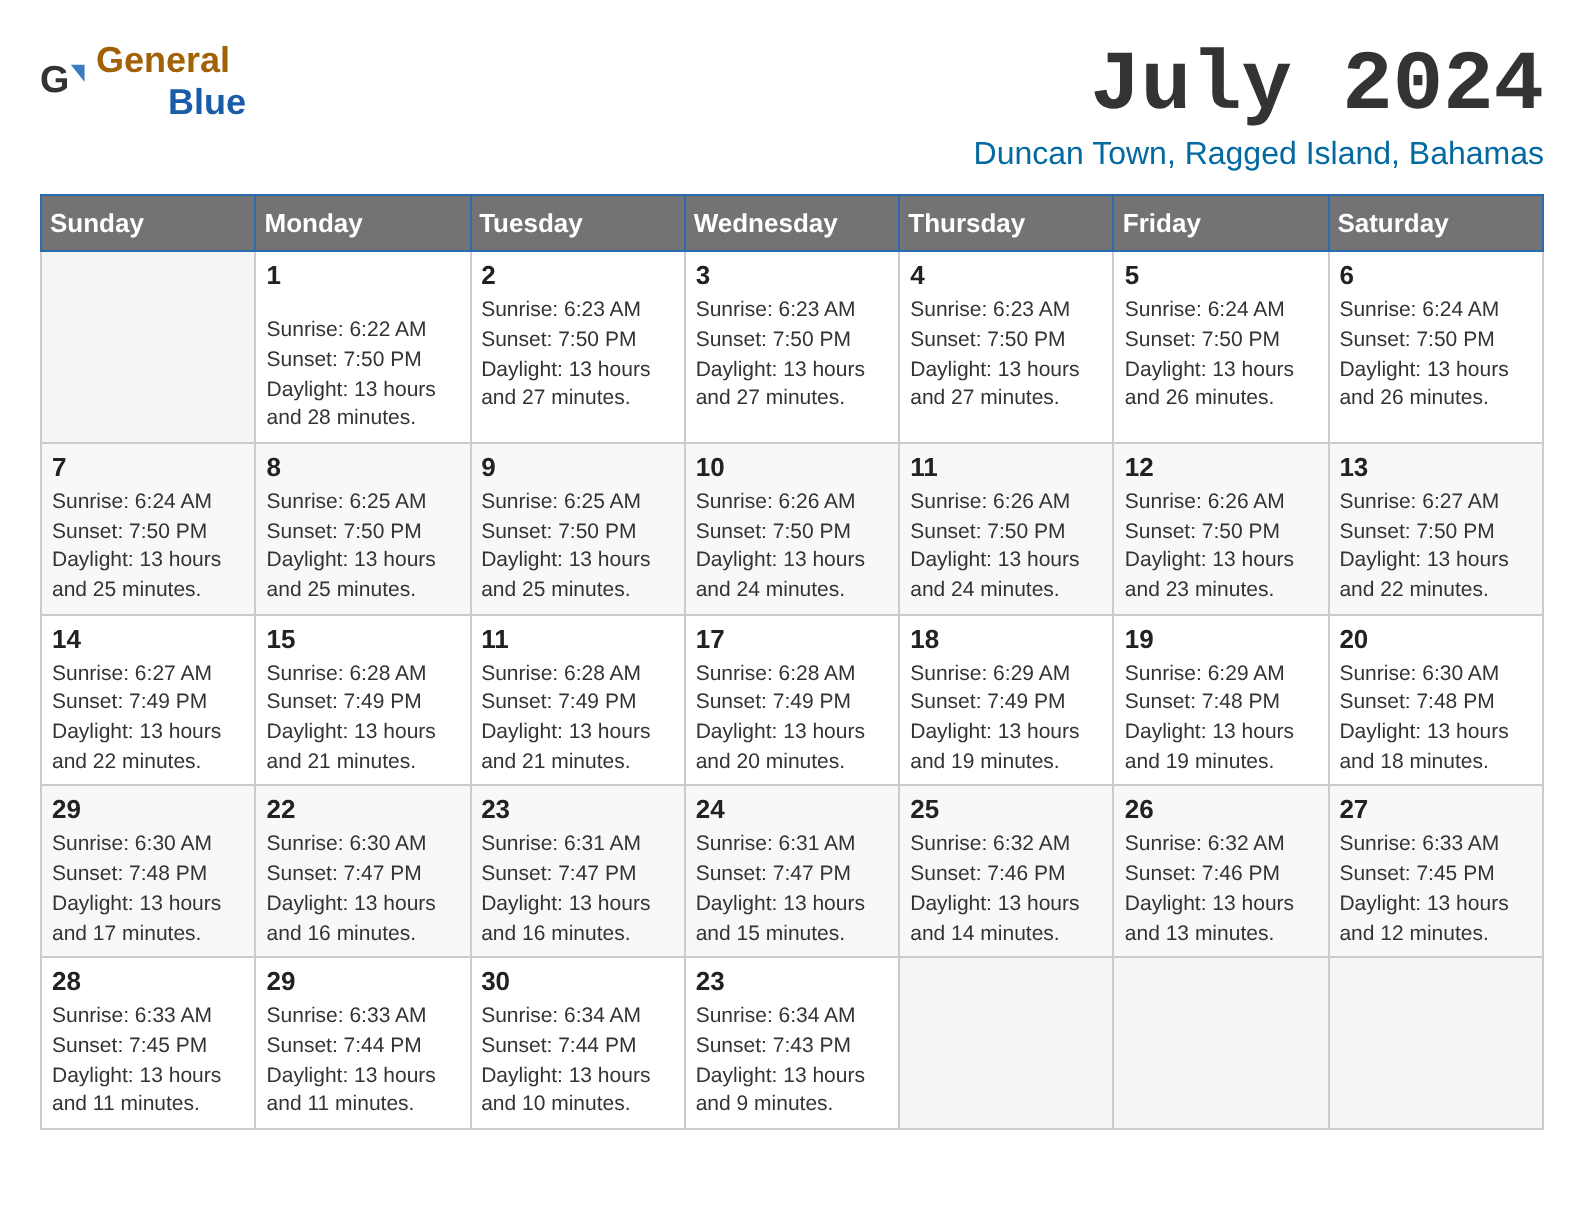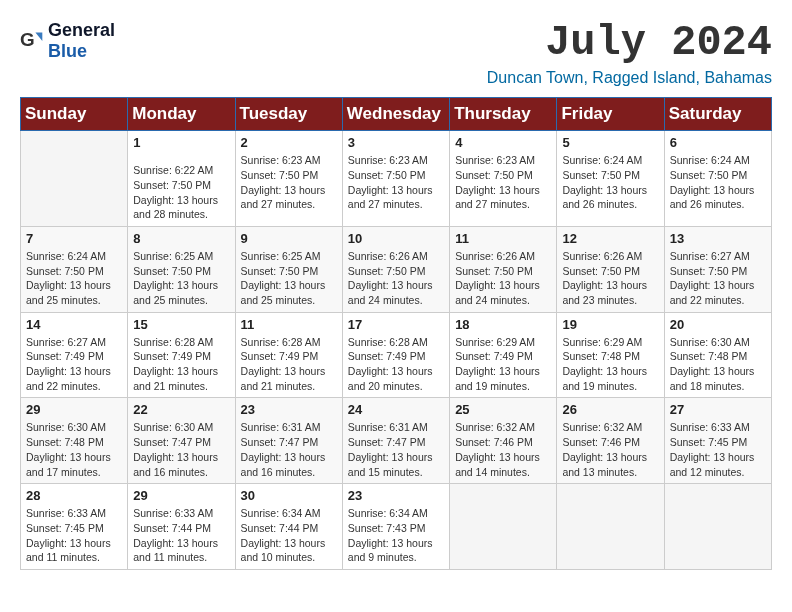--- a/index.html
+++ b/index.html
@@ -39,25 +39,25 @@
       font-size: 16px;
       color: #0369a1;
       margin-top: 3px;
     }
     table {
       width: 100%;
       border-collapse: collapse;
       font-size: 11px;
     }
     thead tr th {
-      background-color: #7f1d1d;
+      background-color: #737373;
       color: white;
       padding: 6px 4px;
       text-align: left;
-      font-size: 17px;
+      font-size: 13px;
       font-weight: bold;
       border: 1px solid #2a6aae;
     }
     tbody tr td {
       border: 1px solid #ccc;
       vertical-align: top;
       padding: 4px 5px;
       height: 80px;
       width: 14.28%;
       background: #fff;
@@ -83,22 +83,22 @@
 </head>
 <body>
 
 <div class="header-area">
   <div class="logo">
     <svg class="logo-icon" viewBox="0 0 28 28">
       <text x="0" y="20" font-size="22" font-weight="bold" fill="#333">G</text>
       <polygon points="18,4 26,4 26,14" fill="#3a7bbf"></polygon>
     </svg>
     <div>
-      <span style="font-size:18px;font-weight:bold;color:#0f172a;">General</span><br>
-      <span style="font-size:18px;font-weight:bold;color:#1a5ca8;">Blue</span>
+      <span style="font-size:18px;font-weight:bold;color:#a16207;">General</span><br>
+      <span style="font-size:18px;font-weight:bold;color:#1a5ca8;margin-left:36px;">Blue</span>
     </div>
   </div>
   <div class="title-area">
     <div class="month-title">July 2024</div>
     <div class="location-title">Duncan Town, Ragged Island, Bahamas</div>
   </div>
 </div>
 
 <table>
   <thead>

